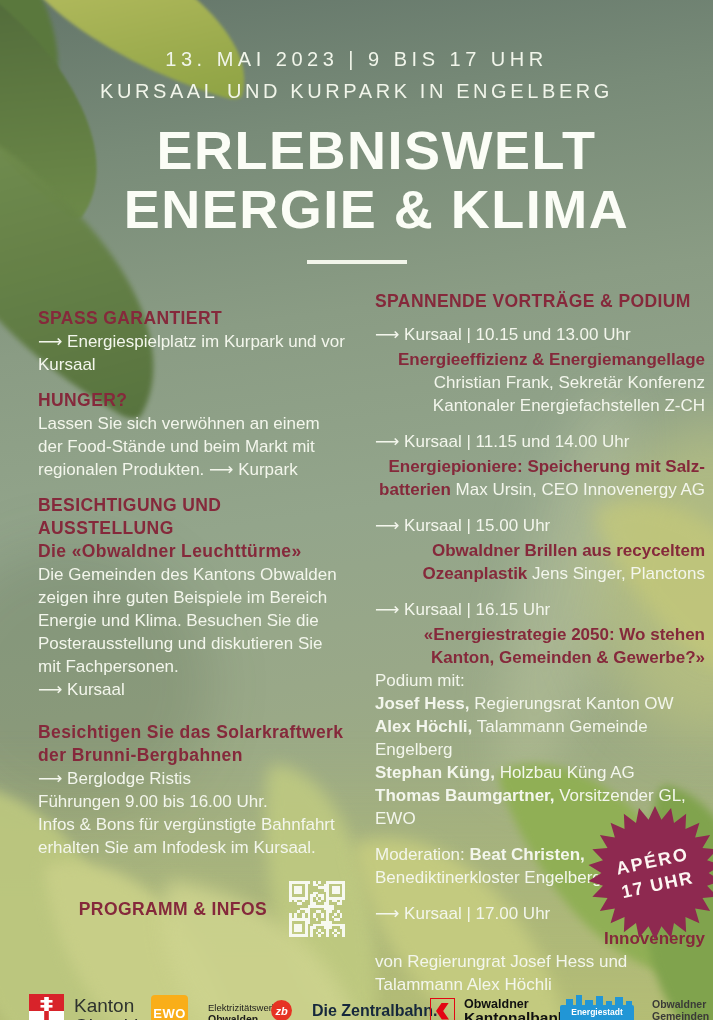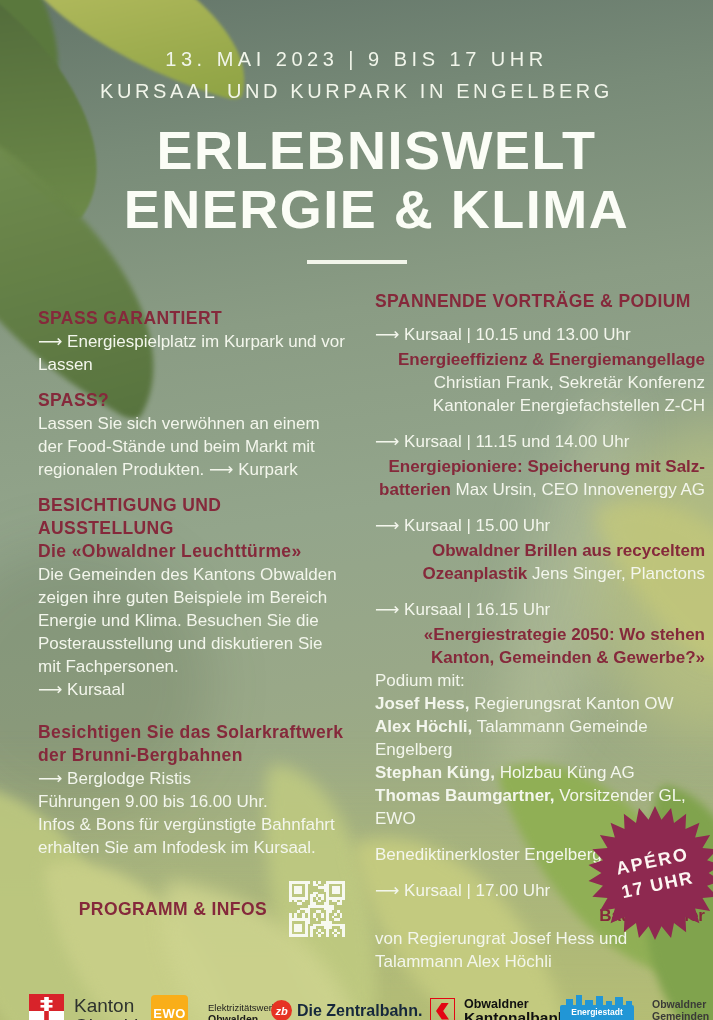--- a/index.html
+++ b/index.html
@@ -55,21 +55,21 @@
   
   .footer{position:absolute;top:946px;left:0;width:713px;height:64px;z-index:4;}
   .logo{position:absolute;display:flex;align-items:center;margin-top:39px;}
   .lg-kanton{left:28px;top:8px;gap:9px;}
   .kanton-text{font-size:19px;line-height:20.5px;color:#2e332e;}
   .lg-ewo{left:151px;top:10px;gap:20px;}
   .ewo-sq{width:37px;height:37px;background:#f9ae19;border-radius:4px;display:flex;align-items:center;justify-content:center;
           color:#fff;font-weight:700;font-size:13px;letter-spacing:.5px;}
   .ewo-text{font-size:9.5px;line-height:11.5px;color:#1d1d1b;}
   .ewo-text .b{font-weight:700;font-size:10.5px;}
-  .lg-zb{left:271px;top:15px;gap:5px;}
+  .lg-zb{left:271px;top:15px;gap:20px;}
   .zb-circ{width:21px;height:21px;border-radius:50%;background:#e63323;color:#fff;font-weight:700;font-style:italic;
            font-size:11px;display:flex;align-items:center;justify-content:center;}
   .zb-text{font-size:16px;font-weight:700;color:#16283c;}
   .lg-okb{left:430px;top:12px;gap:9px;}
   .okb-mark{width:23px;height:25px;border:1.5px solid #e30613;display:flex;align-items:center;justify-content:center;}
   .okb-chev{width:13px;height:17px;background:#e30613;clip-path:polygon(100% 0,45% 0,0 50%,45% 100%,100% 100%,55% 50%);}
   .okb-text{color:#101010;line-height:14px;}
   .okb-text .t1{font-size:12.5px;font-weight:700;}
   .okb-text .t2{font-size:15.5px;font-weight:700;}
   .lg-es{left:560px;top:8px;gap:18px;align-items:flex-start;}
@@ -105,24 +105,24 @@
     <div class="small1">13. MAI 2023 | 9 BIS 17 UHR</div>
     <div class="small2">KURSAAL UND KURPARK IN ENGELBERG</div>
     <div class="big">ERLEBNISWELT</div>
     <div class="big" style="margin-top:0;">ENERGIE &amp; KLIMA</div>
   </div>
   <div class="divider"></div>
 
   <div class="col col-left">
     <div class="blk">
       <div class="rhead">SPASS GARANTIERT</div>
-      <div>⟶ Energiespielplatz im Kurpark und vor Lassen</div>
-    </div>
-    <div class="blk">
-      <div class="rhead">SPASS?</div>
+      <div>⟶ Energiespielplatz im Kurpark und vor Kursaal</div>
+    </div>
+    <div class="blk">
+      <div class="rhead">HUNGER?</div>
       <div><span>Lassen Sie sich verwöhnen an einem der Food-Stände und beim Markt mit regionalen Produkten. </span><span>⟶ Kurpark</span></div>
     </div>
     <div class="blk">
       <div class="rhead">BESICHTIGUNG UND AUSSTELLUNG</div>
       <div class="rhead">Die «Obwaldner Leuchttürme»</div>
       <div>Die Gemeinden des Kantons Obwalden zei­gen ihre guten Beispiele im Bereich Energie und Klima. Besuchen Sie die Posterausstel­lung und diskutieren Sie mit Fachpersonen.</div>
       <div>⟶ Kursaal</div>
     </div>
     <div class="blk" style="margin-top:20px;">
       <div class="rhead">Besichtigen Sie das Solarkraftwerk der Brunni-Bergbahnen</div>
@@ -600,26 +600,27 @@
       <div>⟶ Kursaal | 16.15 Uhr</div>
       <div class="red mt2">«Energiestrategie 2050: Wo stehen Kanton, Gemeinden &amp; Gewerbe?»</div>
       <div>Podium mit:</div>
       <div><span class="bold">Josef Hess,</span><span> Regierungsrat Kanton OW</span></div>
       <div><span class="bold">Alex Höchli,</span><span> Talammann Gemeinde Engelberg</span></div>
       <div><span class="bold">Stephan Küng,</span><span> Holzbau Küng AG</span></div>
       <div><span class="bold">Thomas Baumgartner,</span><span> Vorsitzender GL, EWO</span></div>
     </div>
 
     <div class="blk">
+      <div><span>Moderation: </span><span class="bold">Beat Christen,</span></div>
       <div>Benediktinerkloster Engelberg</div>
     </div>
 
     <div class="blk">
       <div>⟶ Kursaal | 17.00 Uhr</div>
-      <div class="red mt2">Baumgartner</div>
+      <div class="red mt2">Innovenergy</div>
       <div>von Regierungrat Josef Hess und Talammann Alex Höchli</div>
     </div>
   </div>
 
   <div class="badge" style="clip-path: polygon(50% 0%, 54.82% 10.29%, 61.97% 1.45%, 64.18% 12.6%, 73.24% 5.73%, 72.72% 17.08%, 83.16% 12.57%, 79.94% 23.48%, 91.15% 21.6%, 85.42% 31.41%, 96.75% 32.27%, 88.84% 40.43%, 99.64% 43.97%, 90% 50%, 99.64% 56.03%, 88.84% 59.57%, 96.75% 67.73%, 85.42% 68.59%, 91.15% 78.4%, 79.94% 76.52%, 83.16% 87.43%, 72.72% 82.92%, 73.24% 94.27%, 64.18% 87.4%, 61.97% 98.55%, 54.82% 89.71%, 50% 100%, 45.18% 89.71%, 38.03% 98.55%, 35.82% 87.4%, 26.76% 94.27%, 27.28% 82.92%, 16.84% 87.43%, 20.06% 76.52%, 8.85% 78.4%, 14.58% 68.59%, 3.25% 67.73%, 11.16% 59.57%, 0.36% 56.03%, 10% 50%, 0.36% 43.97%, 11.16% 40.43%, 3.25% 32.27%, 14.58% 31.41%, 8.85% 21.6%, 20.06% 23.48%, 16.84% 12.57%, 27.28% 17.08%, 26.76% 5.73%, 35.82% 12.6%, 38.03% 1.45%, 45.18% 10.29%);">
     <div class="badge-inner">
       <div class="b1">APÉRO</div>
       <div class="b2">17 UHR</div>
     </div>
   </div>

